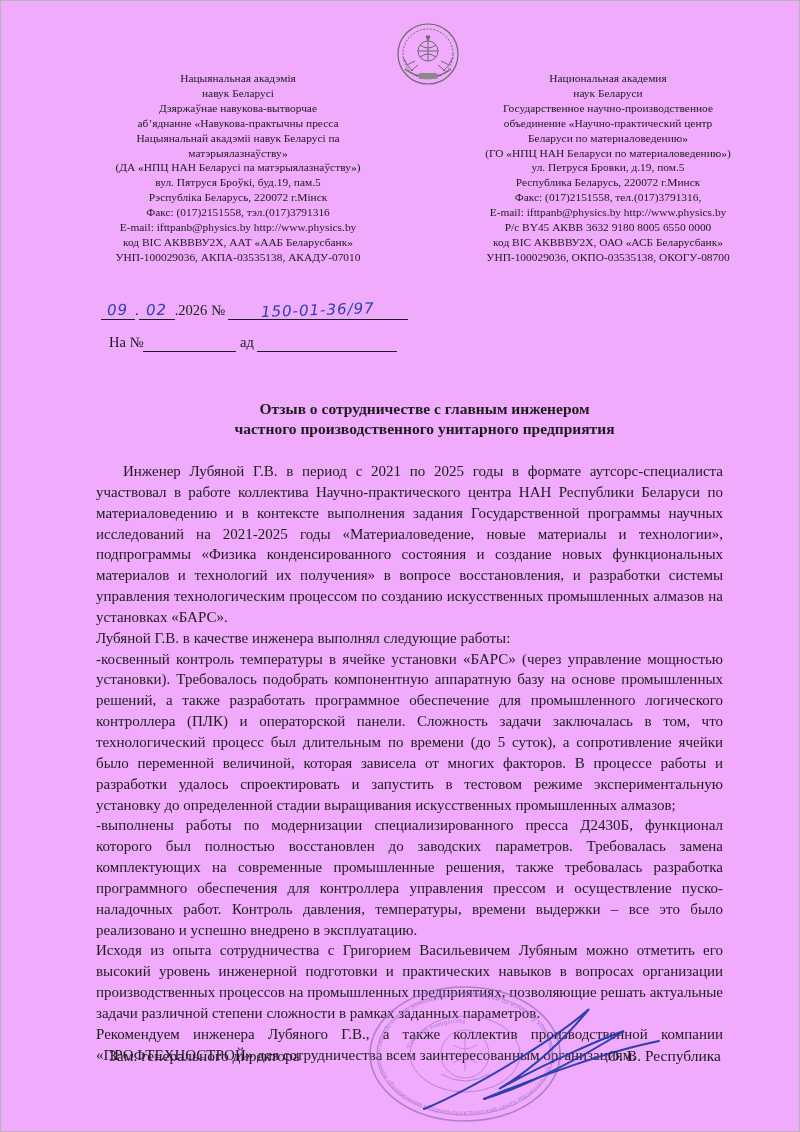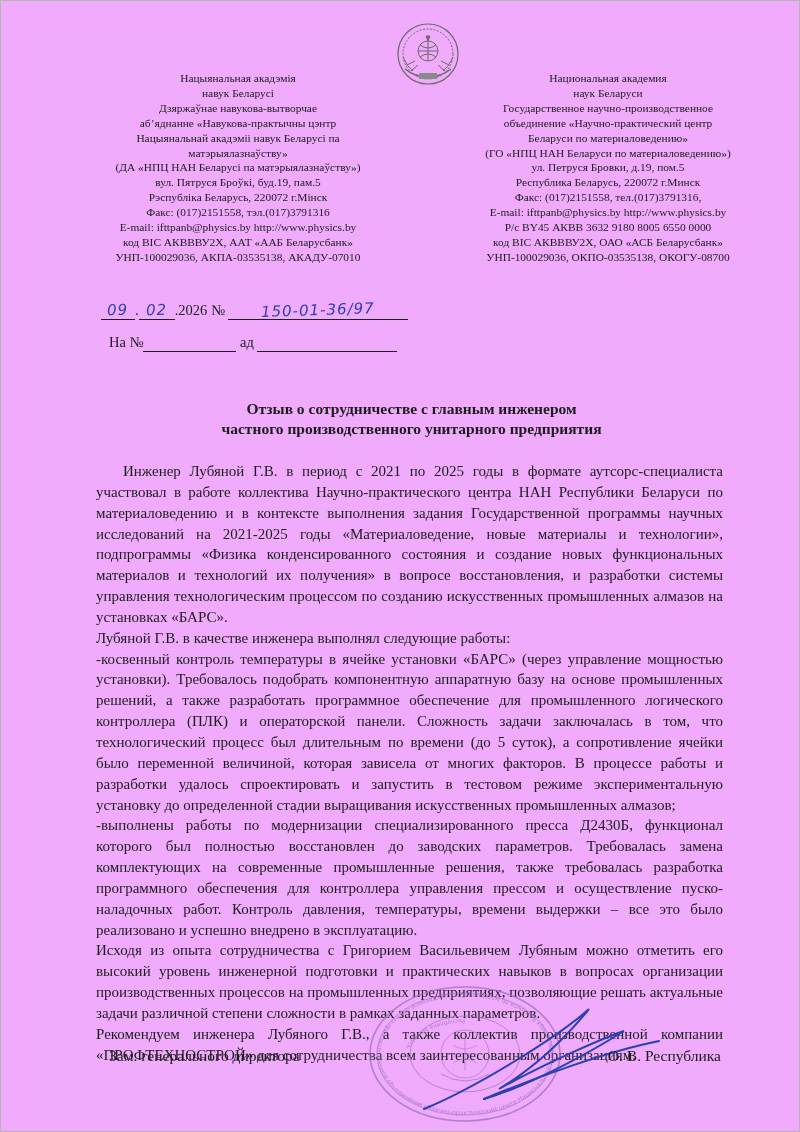--- a/index.html
+++ b/index.html
@@ -28,21 +28,21 @@
     color:#2c3fae;
     font-size:15px;
     letter-spacing:1px;
     transform:rotate(-2deg);
     display:inline-block;
   }
   .uline{display:inline-block;border-bottom:1px solid #1c1c1c;text-align:center;}
   .ref-row2{margin-top:14px;margin-left:8px;}
   
   .title{
-    position:absolute;left:98px;top:398px;width:625px;
+    position:absolute;left:111px;top:398px;width:625px;
     text-align:center;font-weight:bold;font-size:15.5px;line-height:19.5px;
   }
   
   .body-text{
     position:absolute;left:95px;top:460px;width:627px;
     font-size:15px;line-height:20.85px;text-align:justify;
   }
   .body-text p{margin:0;}
   .body-text p.indent{text-indent:27px;}
   
@@ -71,21 +71,21 @@
         <rect x="26" y="52" width="18" height="6" fill="#8a8a8a" stroke="none" rx="1"></rect>
       </g>
     </svg>
   </div>
 
   <div class="letterhead">
     <div class="lh-col lh-left">
       <div>Нацыянальная акадэмія</div>
       <div>навук Беларусі</div>
       <div>Дзяржаўнае навукова-вытворчае</div>
-      <div>аб’яднанне «Навукова-практычны цэнтр</div>
+      <div>аб’яднанне «Навукова-практычны пресса</div>
       <div>Нацыянальнай акадэміі навук Беларусі па</div>
       <div>матэрыялазнаўству»</div>
       <div>(ДА  «НПЦ НАН Беларусі па матэрыялазнаўству»)</div>
       <div>вул. Пятруся Броўкі, буд.19, пам.5</div>
       <div>Рэспубліка Беларусь, 220072  г.Мінск</div>
       <div>Факс: (017)2151558, тэл.(017)3791316</div>
       <div>E-mail: ifttpanb@physics.by http://www.physics.by</div>
       <div>код  ВІС АКВВВУ2Х, ААТ «ААБ Беларусбанк»</div>
       <div>УНП-100029036, АКПА-03535138, АКАДУ-07010</div>
     </div>

